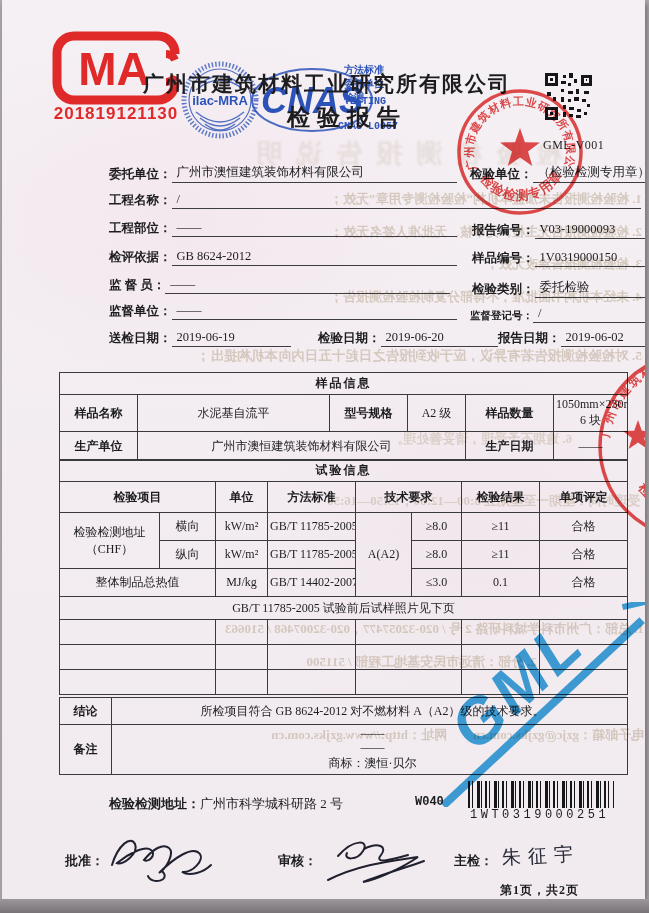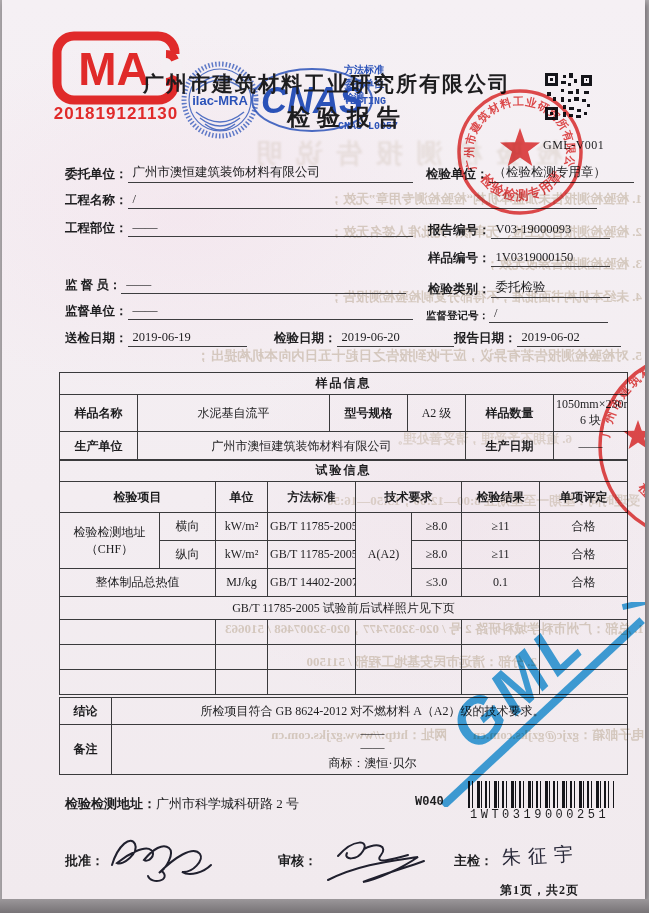--- a/index.html
+++ b/index.html
@@ -33,21 +33,21 @@
            font-size:17px;letter-spacing:1px;z-index:2;font-family:"Liberation Sans",sans-serif;}
   .cnas-side{position:absolute;color:#2b52b8;font-weight:700;line-height:1.25;z-index:2;
            font-family:"Liberation Sans",sans-serif;}
   #org-title{left:90px;top:70px;width:470px;text-align:center;font-size:21px;font-weight:700;
            letter-spacing:2px;z-index:3;}
   #report-title{left:155px;top:102px;width:380px;text-align:center;font-size:23px;font-weight:700;
            letter-spacing:7px;z-index:3;}
   #doc-code{left:541px;top:138px;font-size:12px;z-index:3;letter-spacing:.5px;}
   
   .fld{position:absolute;font-size:12.5px;white-space:nowrap;z-index:3;}
-  .fld .l{font-weight:700;}
+  .fld .l{font-weight:700;margin-left:44px;}
   .fld .v{display:inline-block;border-bottom:1px solid #3d3d3f;padding:0 2px 1px 5px;vertical-align:bottom;}
   .fld .sm{font-size:10.5px;}
   
   table.tbl{position:absolute;border-collapse:collapse;table-layout:fixed;z-index:2;
             font-size:12px;background:transparent;}
   table.tbl td{border:1px solid #3a3a3c;text-align:center;vertical-align:middle;padding:1px 2px;
             overflow:hidden;white-space:nowrap;}
   table.tbl td.lab{font-weight:700;}
   table.tbl td.ttl{font-weight:700;letter-spacing:2px;}
   table.tbl td.left{text-align:center;padding-left:8px;white-space:normal;}
@@ -183,20 +183,23 @@
 
   <div class="fld" style="left:63px;top:164px">
     <span class="l">委托单位：</span><span class="v" style="width:278px">广州市澳恒建筑装饰材料有限公司</span>
   </div>
   <div class="fld" style="left:63px;top:192px">
     <span class="l">工程名称：</span><span class="v" style="width:462px">/</span>
   </div>
   <div class="fld" style="left:63px;top:220px">
     <span class="l">工程部位：</span><span class="v" style="width:278px">——</span>
   </div>
+  <div class="fld" style="left:63px;top:249px">
+    <span class="l">检评依据：</span><span class="v" style="width:278px">GB 8624-2012</span>
+  </div>
   <div class="fld" style="left:63px;top:303px">
     <span class="l">监督单位：</span><span class="v" style="width:278px">——</span>
   </div>
   <div class="fld" style="left:63px;top:277px">
     <span class="l">监 督 员：</span><span class="v" style="width:278px">——</span>
   </div>
 
   <div class="fld" style="left:424px;top:164px">
     <span class="l">检验单位：</span><span class="v" style="width:138px">（检验检测专用章）</span>
   </div>

